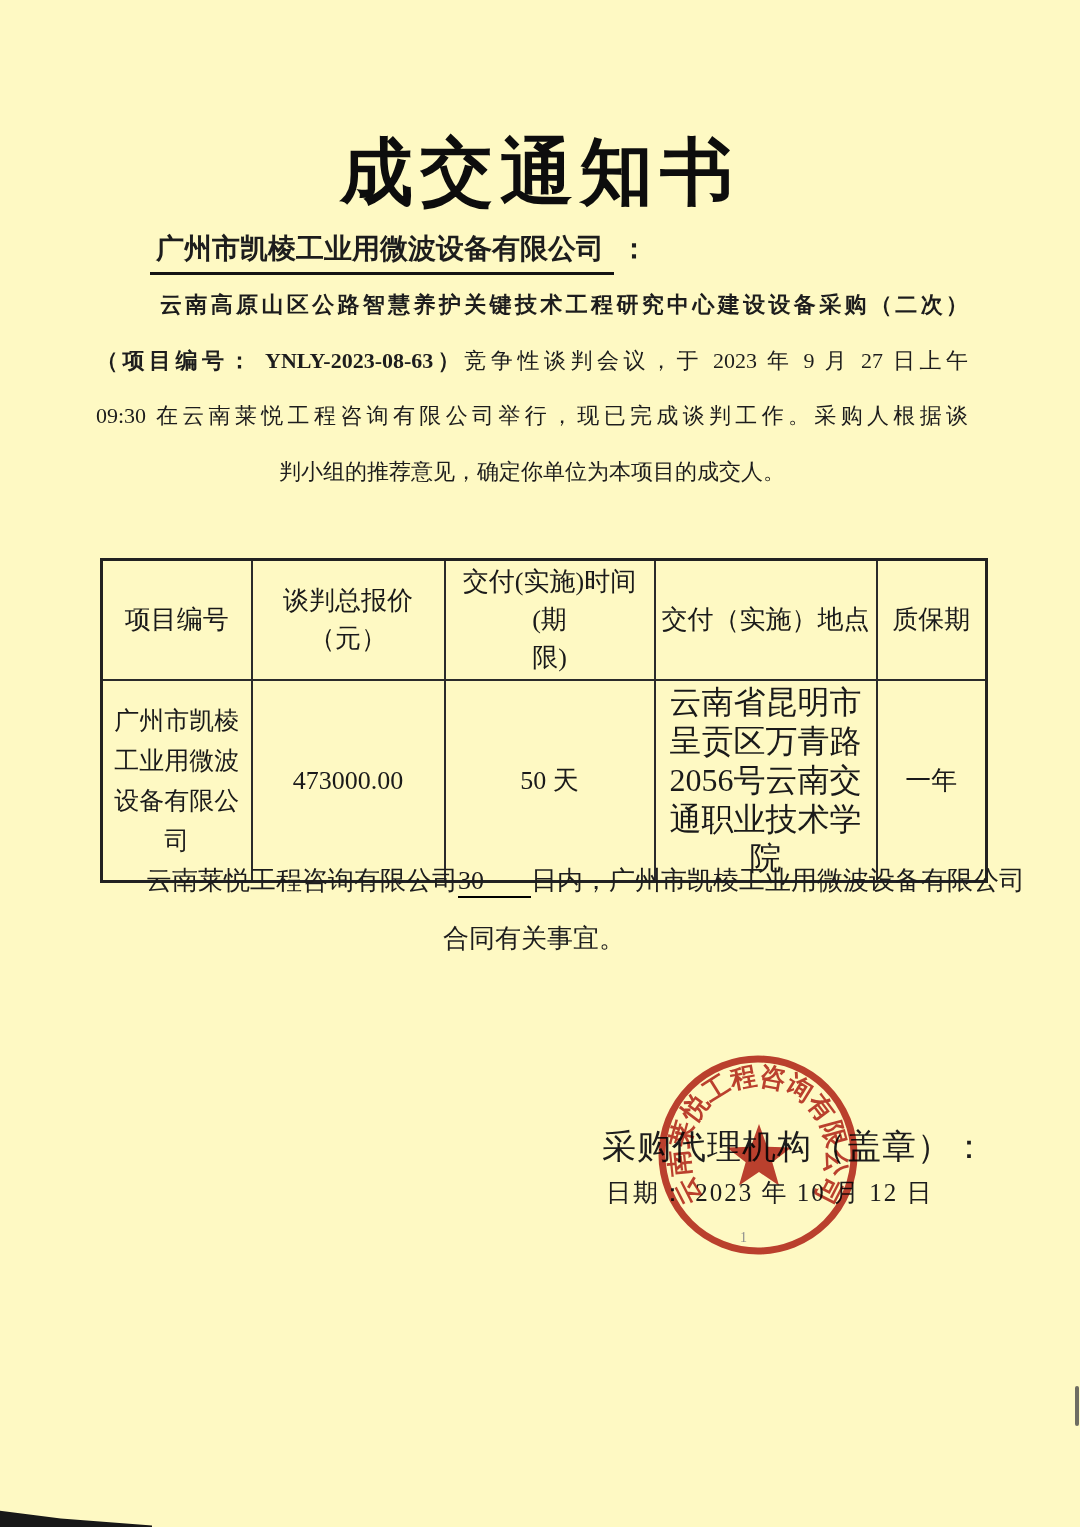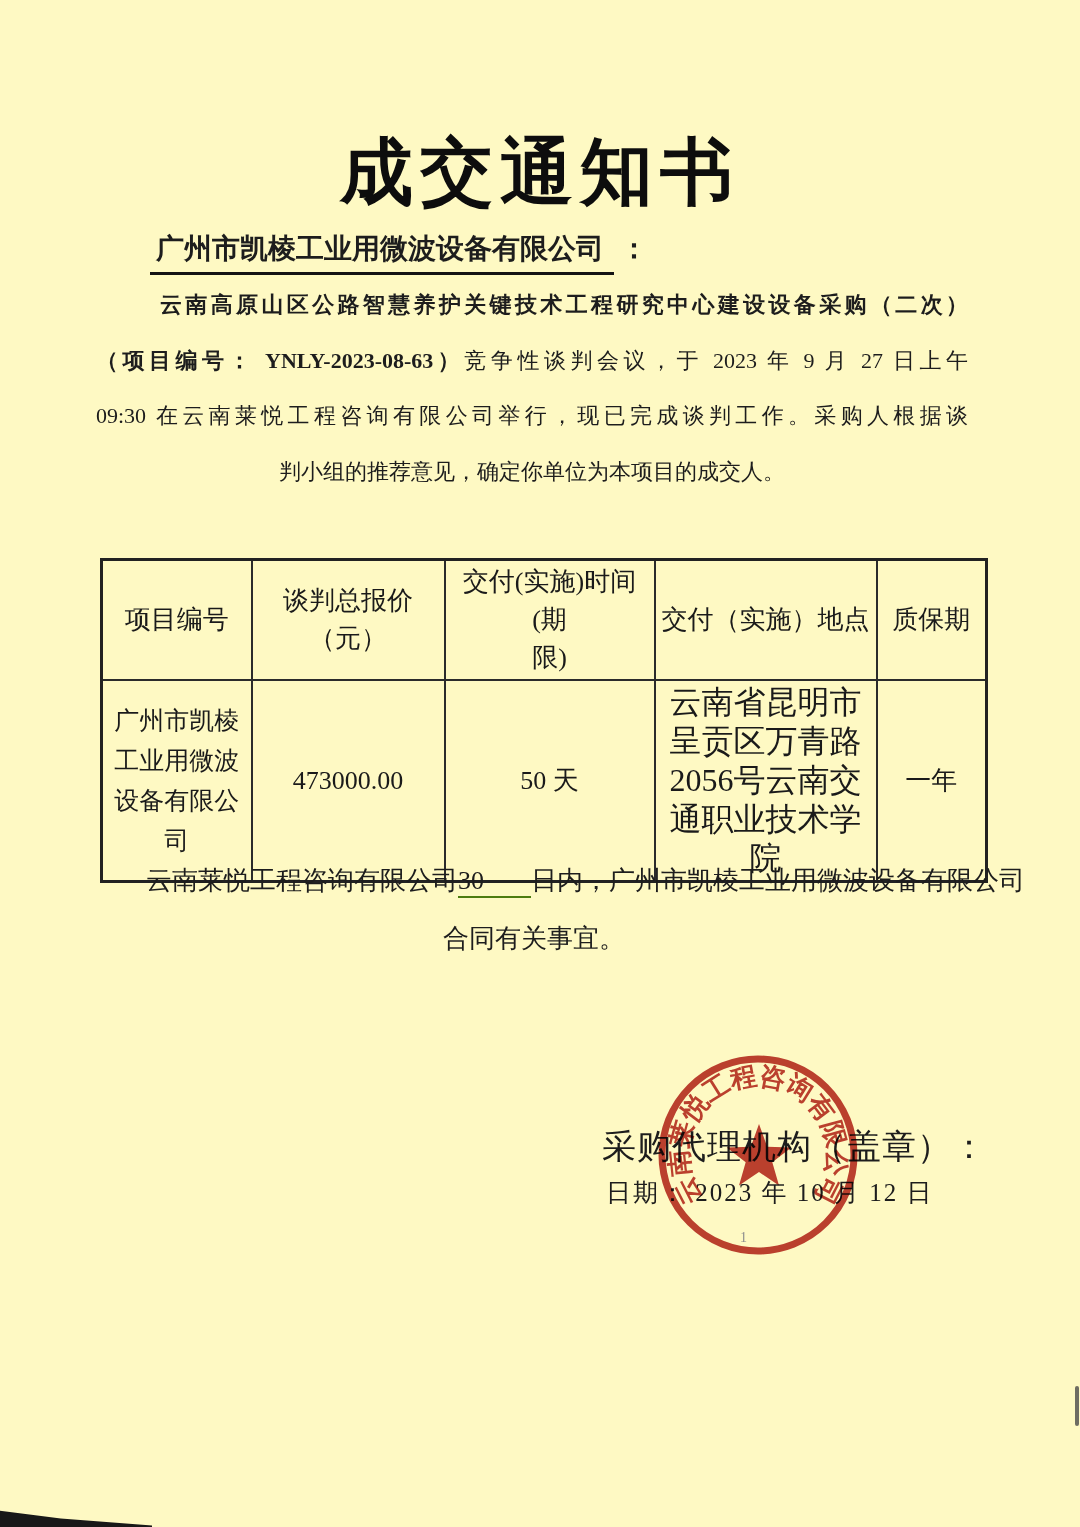--- a/index.html
+++ b/index.html
@@ -79,21 +79,21 @@
     top: 852px; left: 96px;
     width: 876px;
     font-size: 26px;
     line-height: 58px;
   }
   .notice-l1 { padding-left: 50px; text-align: justify; text-align-last: justify; white-space: nowrap; }
   .blank-days {
     display: inline-block;
     width: 73px;
     text-align: left;
-    border-bottom: 2px solid #4d7c0f;
+    border-bottom: 2px solid #000000;
     line-height: 30px;
     vertical-align: baseline;
   }
   .sig-agency {
     position: absolute;
     top: 1124px; left: 602px;
     font-size: 34px;
     letter-spacing: 1px;
     white-space: nowrap;
   }

